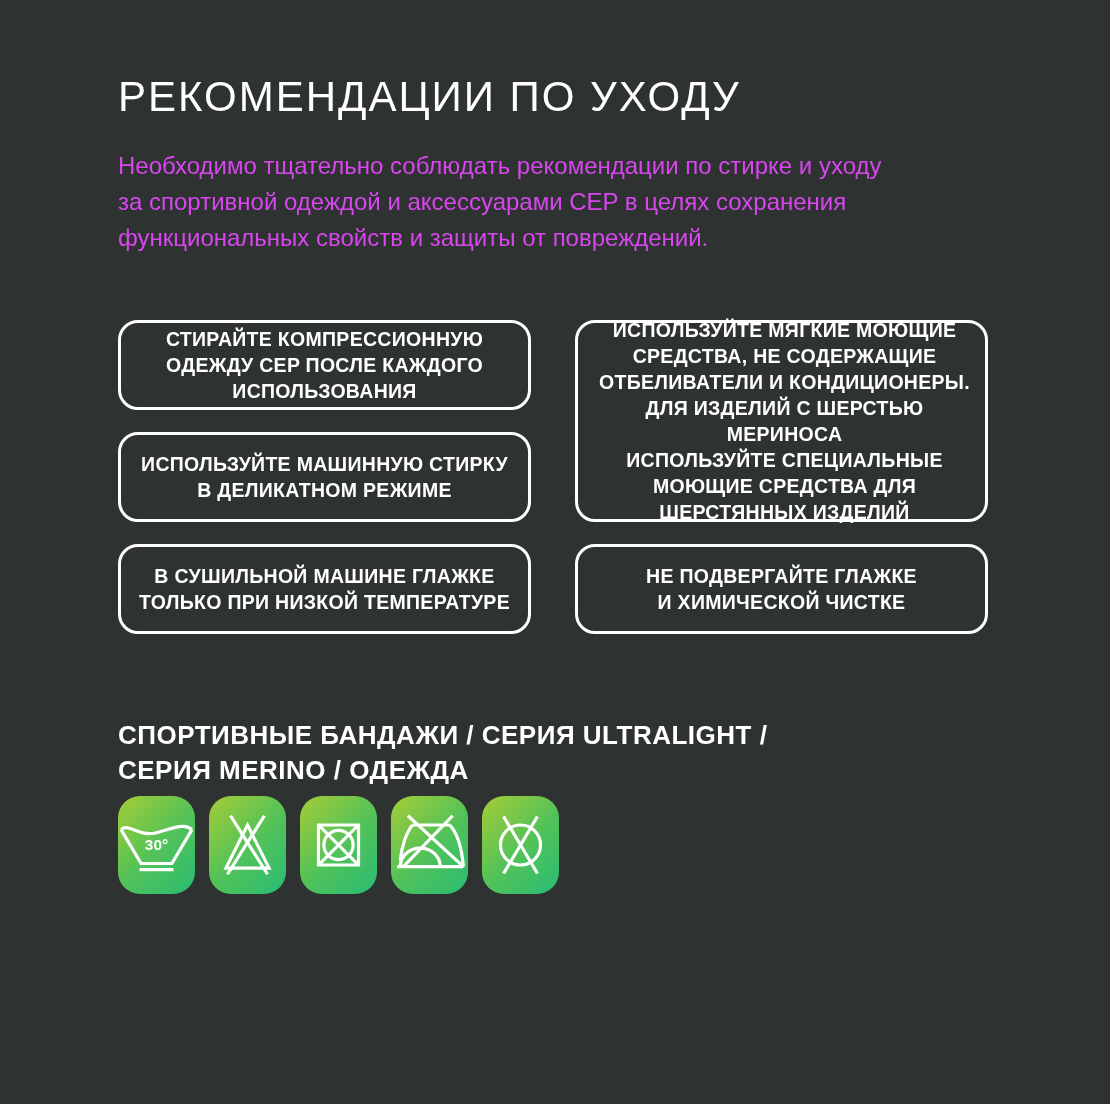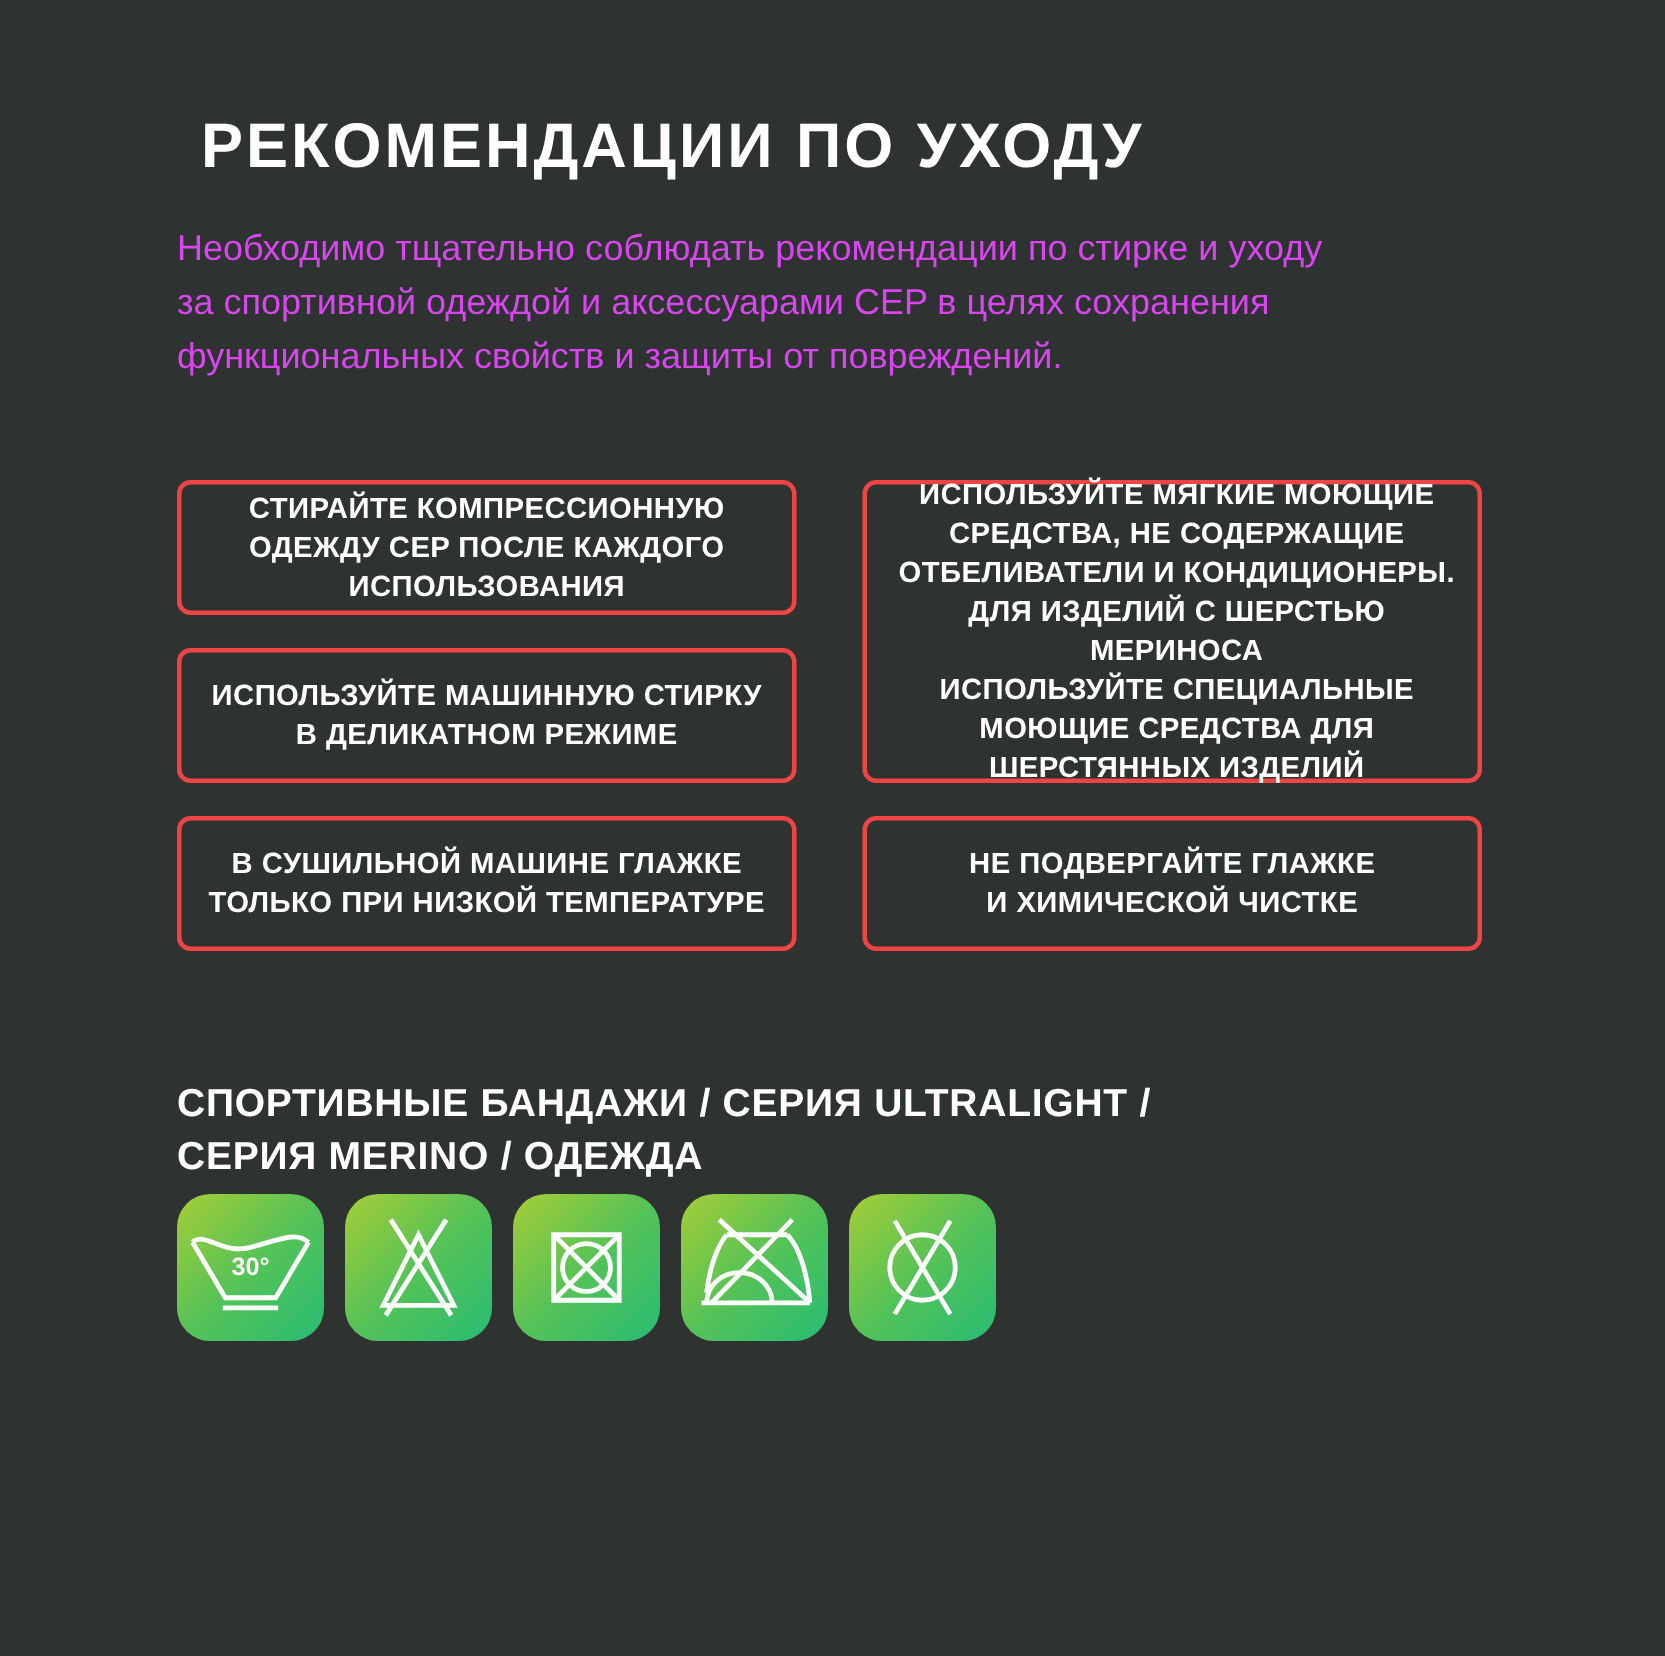--- a/index.html
+++ b/index.html
@@ -5,57 +5,57 @@
   html,body{margin:0;padding:0;}
   body{
     width:1110px;height:1104px;
     background:#2e3332;
     font-family:"Liberation Sans",sans-serif;
     color:#ffffff;
     overflow:hidden;
   }
   .page{padding:72px 118px 0 118px;box-sizing:border-box;}
   .page-title{
-    margin:0 0 26px 16px;
-    font-size:42px;line-height:50px;font-weight:700;
+    margin:0 0 26px 0;
+    font-size:42px;line-height:50px;font-weight:400;
     letter-spacing:2px;
   }
   .intro{
     margin:0 0 64px 0;
     font-size:24px;line-height:36px;font-weight:400;
     color:#d946ef;
     white-space:pre-line;
   }
   .cols{display:flex;gap:44px;}
   .col{display:flex;flex-direction:column;gap:22px;width:413px;}
   .card{
     box-sizing:border-box;
-    border:3px solid #ef4444;
-    border-radius:9px;
+    border:3px solid #ffffff;
+    border-radius:20px;
     height:90px;
     display:flex;align-items:center;justify-content:center;
     text-align:center;
     padding:2px 14px;
   }
   .card.tall{height:202px;padding-left:20px;}
   .card-text{
     font-weight:700;
     font-size:19.5px;line-height:26px;
     letter-spacing:0.3px;
     white-space:pre-line;
   }
   .series-title{
     margin:84px 0 8px 0;
     font-size:26px;line-height:35px;font-weight:700;
     letter-spacing:0.5px;
     white-space:pre-line;
   }
   .tiles{display:flex;gap:14px;}
   .tile{
-    width:98px;height:98px;border-radius:22px;
+    width:77px;height:98px;border-radius:22px;
     background:linear-gradient(135deg,#a6cd37 0%,#53c258 52%,#29bc74 100%);
     display:flex;align-items:center;justify-content:center;
   }
   .tile svg{display:block;}
   .tile svg *{vector-effect:non-scaling-stroke;}
 </style>
 </head>
 <body>
 
 <div class="page">

